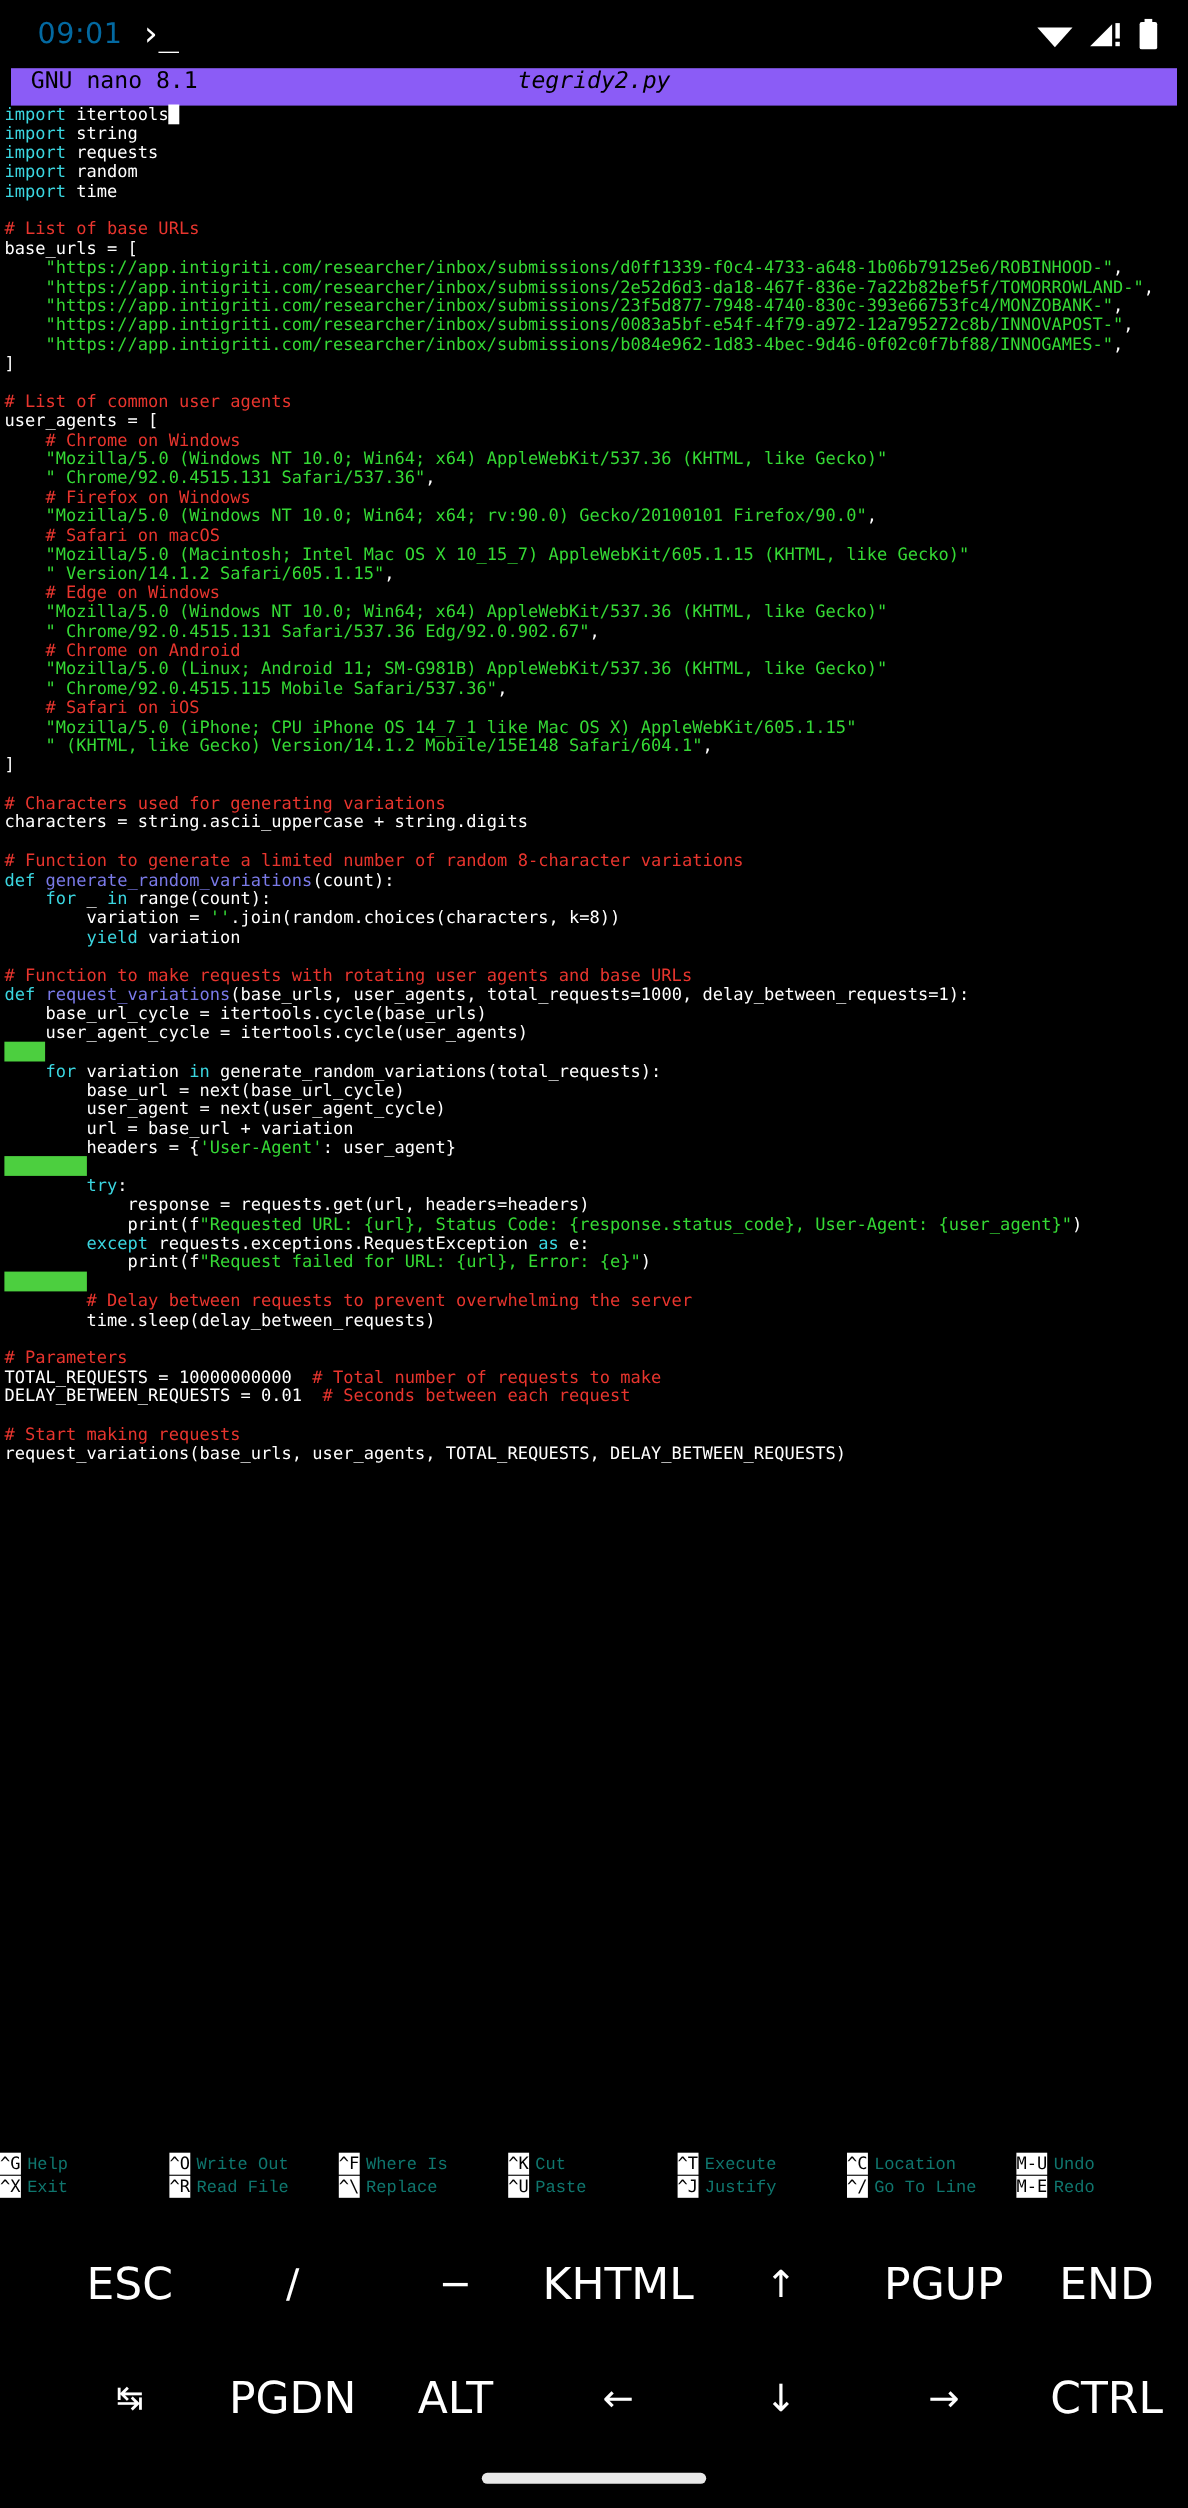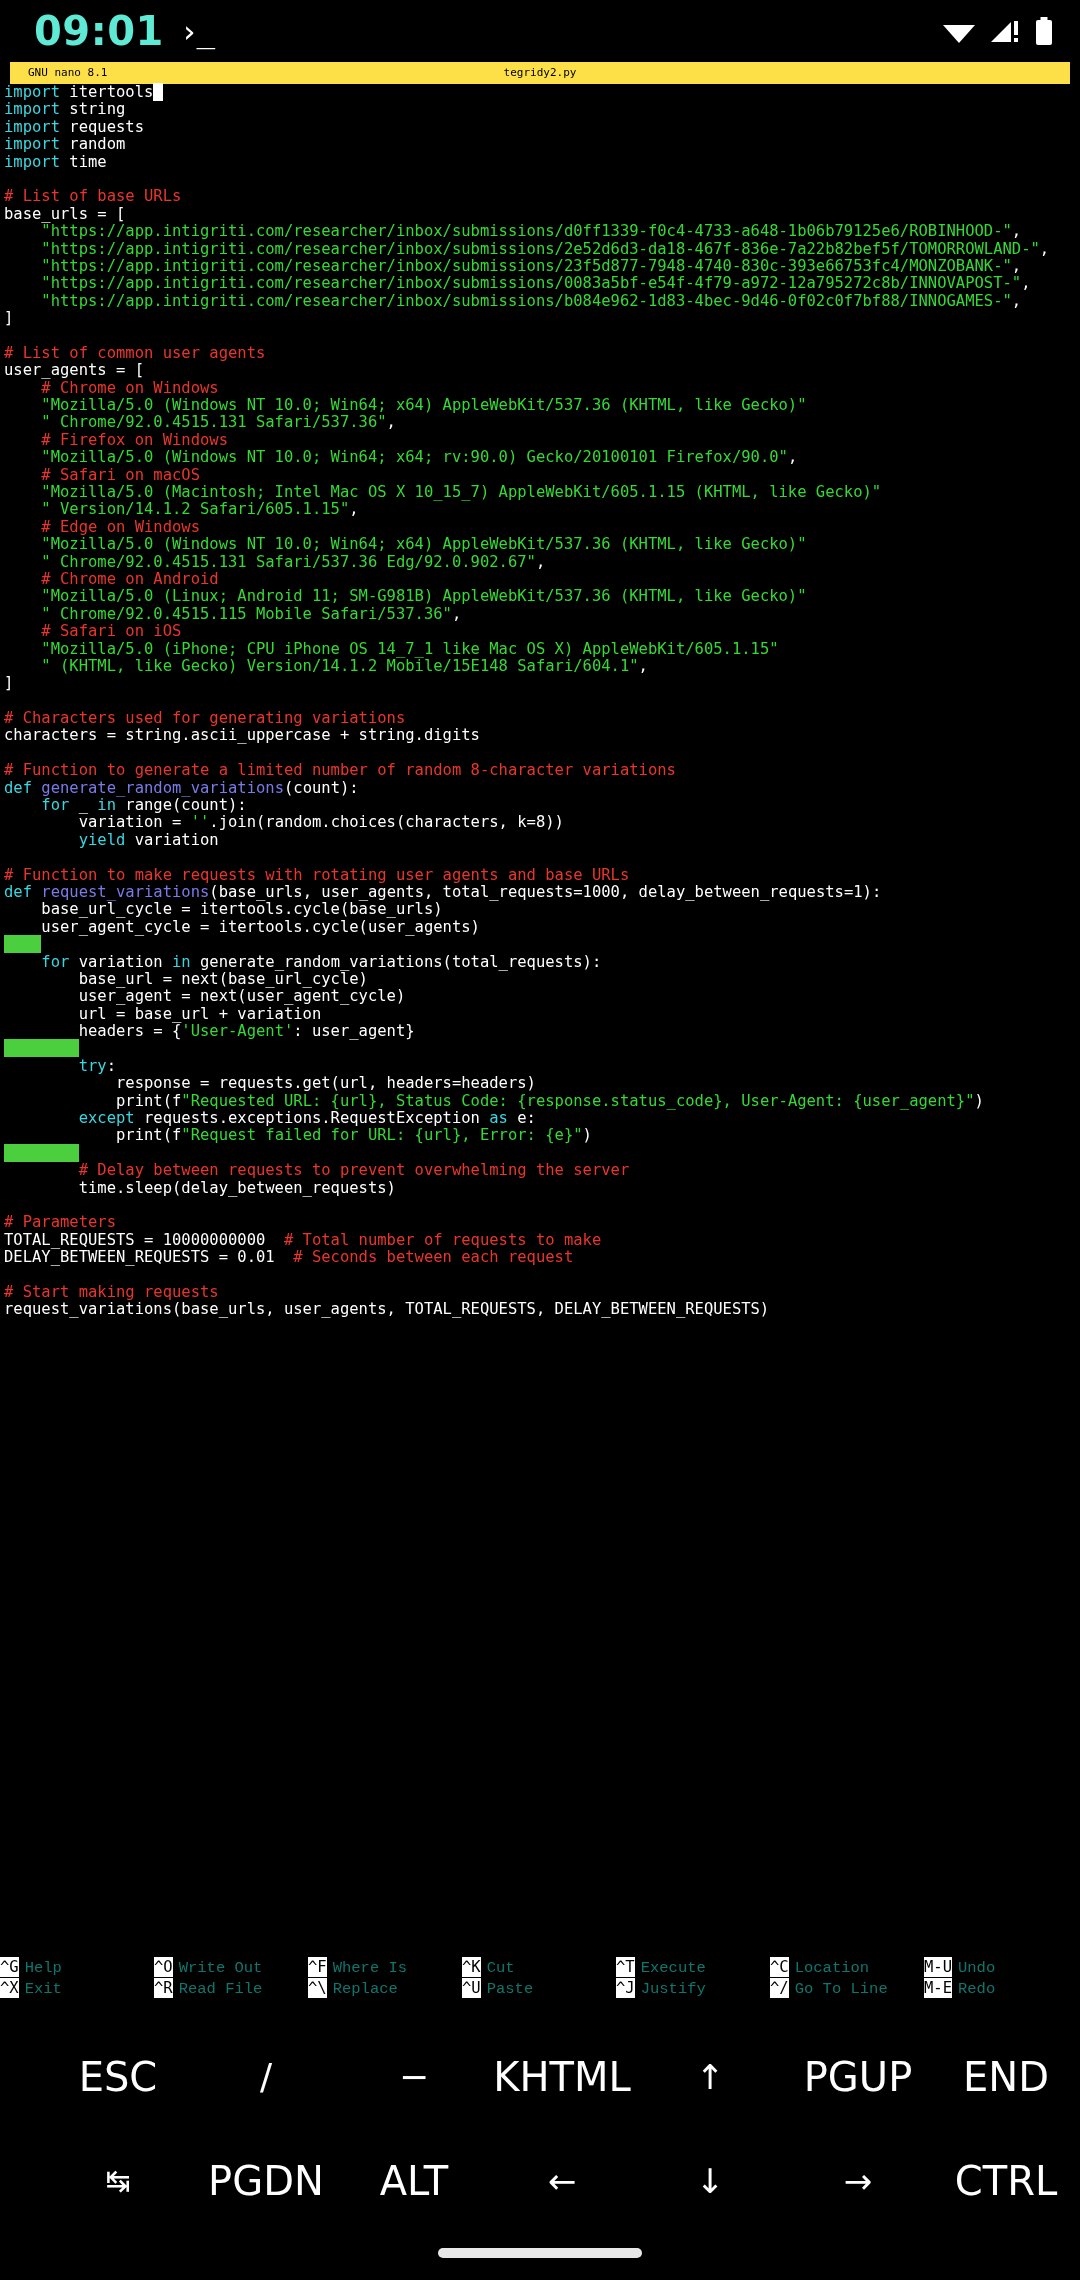--- a/index.html
+++ b/index.html
@@ -23,60 +23,61 @@
     padding: 0 26px 0 34px;
     background: #000;
   }
   .status-left {
     display: flex;
     align-items: center;
     gap: 16px;
   }
   #status-clock {
     font-family: "DejaVu Sans", sans-serif;
-    font-size: 40px;
-    font-weight: 700;
+    font-size: 26px;
+    font-weight: 400;
     letter-spacing: 0.5px;
-    color: #5eead4;
+    color: #0369a1;
   }
   #terminal-glyph {
     font-family: "DejaVu Sans Mono", monospace;
     font-size: 31px;
     color: #ffffff;
     letter-spacing: -2px;
   }
   .status-right {
     display: flex;
     align-items: center;
     gap: 13px;
   }
   .sysicon { display: block; }
 
   
   #nano-title {
     position: relative;
-    height: 22px;
+    height: 34px;
     margin: 0 10px;
-    background: #fde047;
+    background: #8b5cf6;
     color: #000000;
-    font-size: 11px;
+    font-size: 21px;
     line-height: 22px;
     white-space: pre;
   }
   #nano-version {
     position: absolute;
     left: 18px;
     top: 0;
   }
   #nano-filename {
     position: absolute;
     width: 100%;
     text-align: center;
     top: 0;
     left: 0;
+    font-style: italic;
   }
 
   
   #editor {
     position: relative;
     padding: 0 0 0 4px;
     font-size: 15.5px;
     line-height: 17.4px;
     white-space: pre;
     letter-spacing: 0px;

